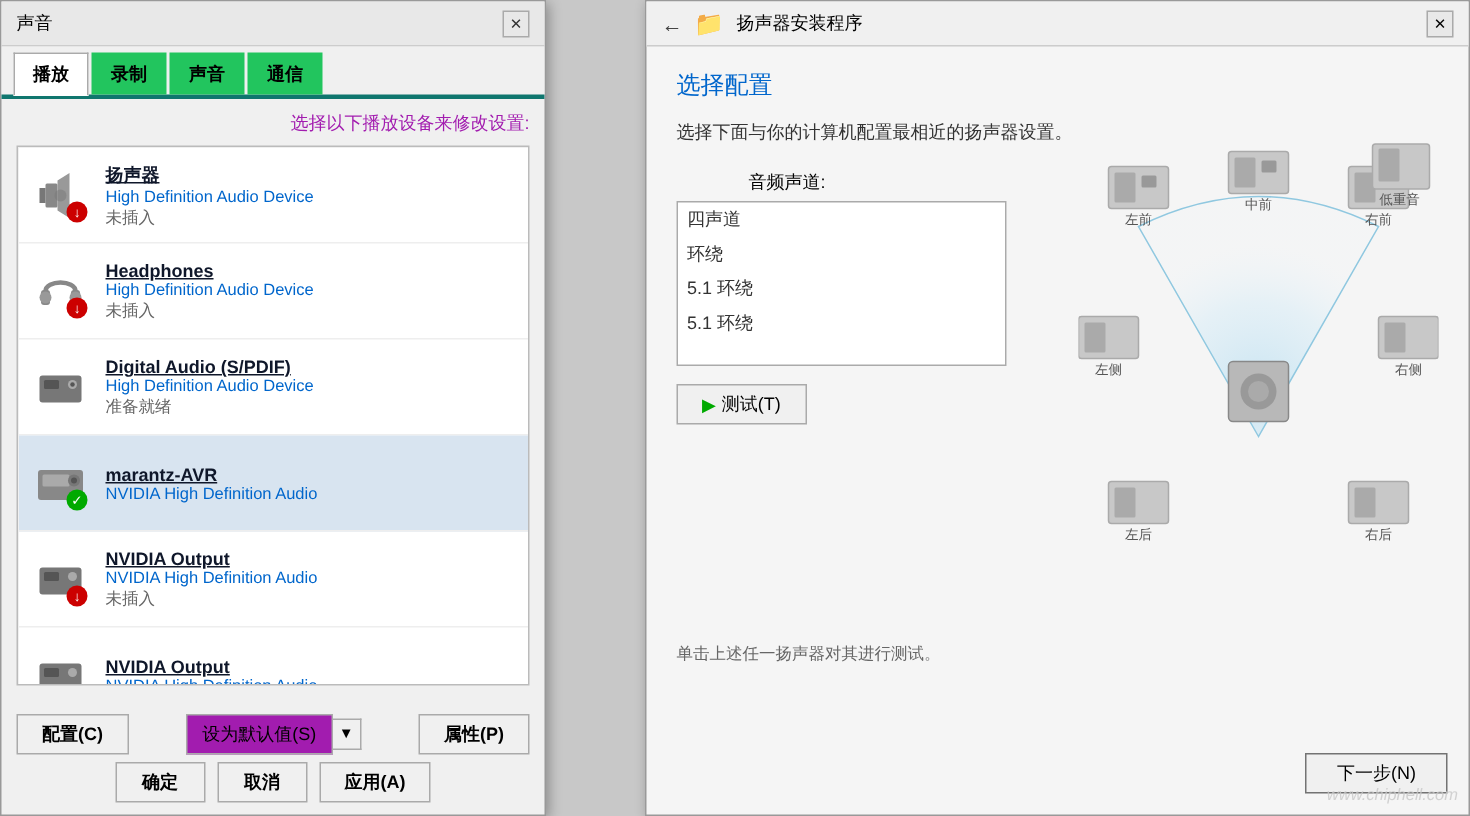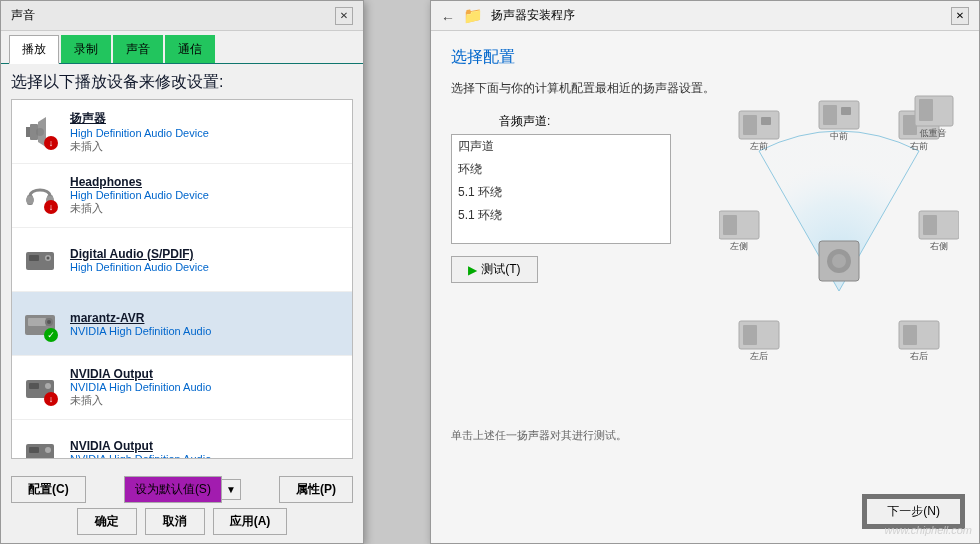--- a/index.html
+++ b/index.html
@@ -48,24 +48,25 @@
       cursor: pointer;
       display: flex;
       align-items: center;
       justify-content: center;
       font-size: 10px;
       color: #333;
     }
 
     .tabs-row {
       display: flex;
-      border-bottom: 1px solid #0f766e;
+      border-bottom: 3px solid #0f766e;
       padding: 0 8px;
       padding-top: 4px;
       background: #f0f0f0;
+      font-weight: bold;
     }
 
     .tab {
       padding: 5px 12px;
       font-size: 12px;
       cursor: pointer;
       border: 1px solid transparent;
       border-bottom: none;
       margin-right: 2px;
       background: #22c55e;
@@ -77,23 +78,24 @@
       border-bottom: 1px solid #fff;
       margin-bottom: -1px;
       z-index: 1;
     }
 
     .dialog-content {
       padding: 8px 10px;
     }
 
     .section-label {
-      font-size: 16px;
+      font-size: 12px;
       margin-bottom: 6px;
-      color: #0f172a;
+      color: #a21caf;
+      text-align: right;
     }
 
     .devices-panel {
       border: 1px solid #bbb;
       background: #fff;
       height: 360px;
       overflow-y: auto;
       position: relative;
     }
 
@@ -346,21 +348,21 @@
       right: 240px;
     }
 
     .next-btn {
       position: absolute;
       bottom: 14px;
       right: 14px;
       padding: 4px 20px;
       font-size: 12px;
       background: #f0f0f0;
-      border: 5px solid #737373;
+      border: 1px solid #737373;
       cursor: pointer;
     }
 
     
     .speaker-diagram {
       position: absolute;
       right: 20px;
       top: 60px;
       width: 240px;
       height: 310px;
@@ -442,20 +444,21 @@
           <svg width="36" height="36" viewBox="0 0 36 36">
             <rect x="4" y="10" width="28" height="18" rx="2" fill="#777"></rect>
             <rect x="7" y="13" width="10" height="6" rx="1" fill="#555"></rect>
             <circle cx="26" cy="16" r="3" fill="#aaa"></circle>
             <circle cx="26" cy="16" r="1.5" fill="#555"></circle>
           </svg>
         </div>
         <div class="device-info">
           <div class="device-name">Digital Audio (S/PDIF)</div>
           <div class="device-driver">High Definition Audio Device</div>
+          <div class="device-status">准备就绪</div>
         </div>
       </div>
 
       <div class="device-item selected">
         <div class="device-icon">
           <svg width="36" height="36" viewBox="0 0 36 36">
             <rect x="3" y="9" width="30" height="20" rx="2" fill="#888"></rect>
             <rect x="6" y="12" width="18" height="8" rx="1" fill="#aaa"></rect>
             <circle cx="27" cy="16" r="4" fill="#777"></circle>
             <circle cx="27" cy="16" r="2" fill="#555"></circle>

